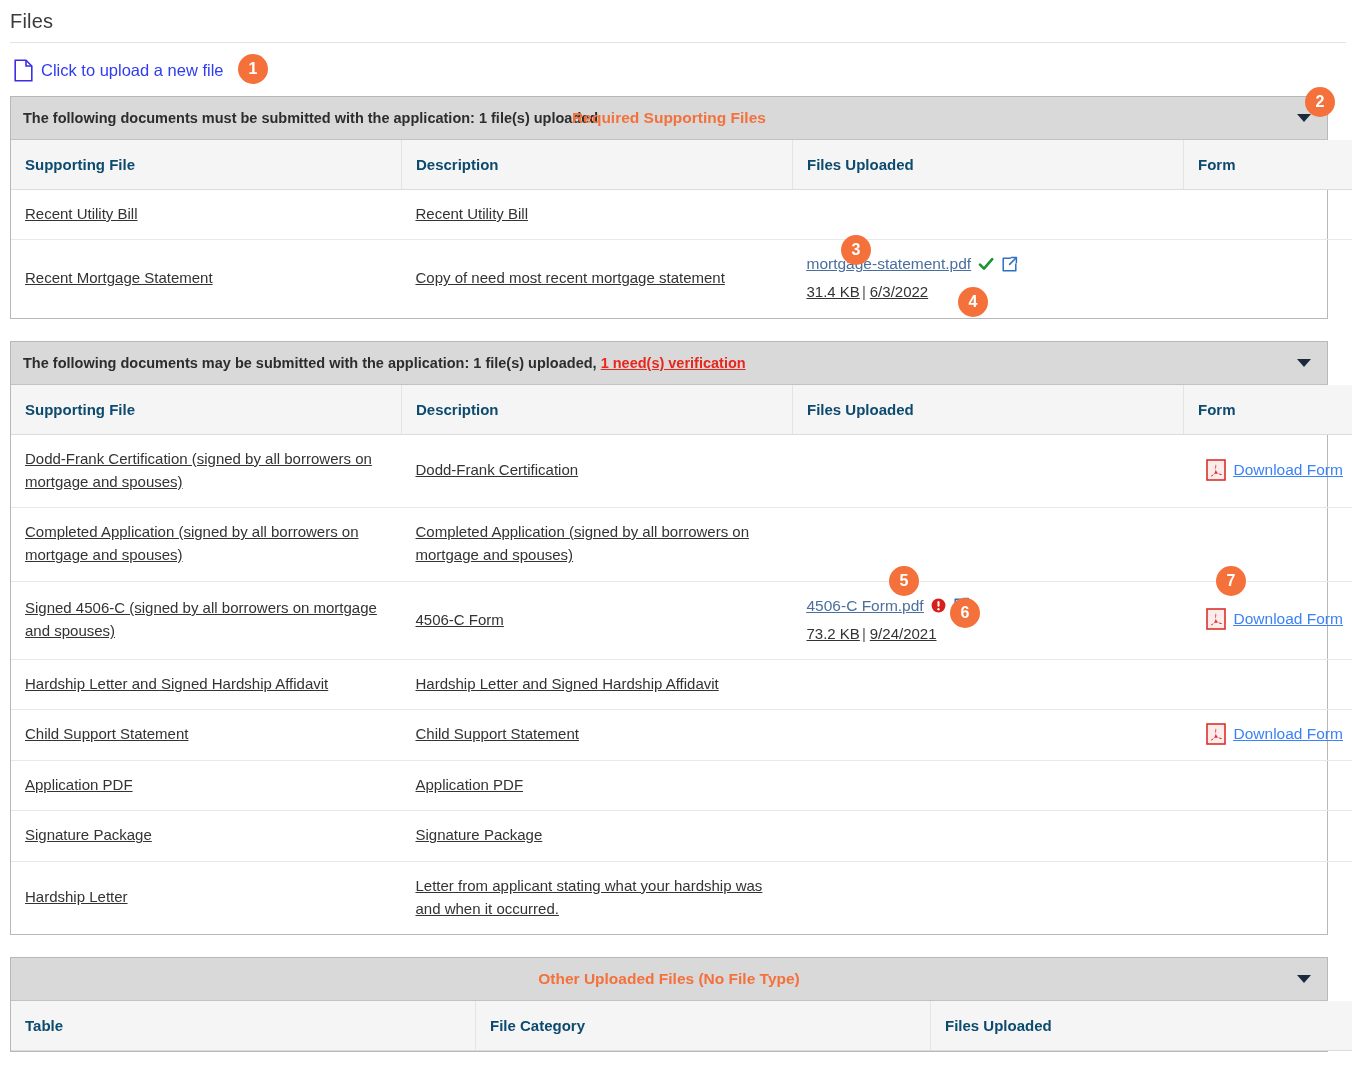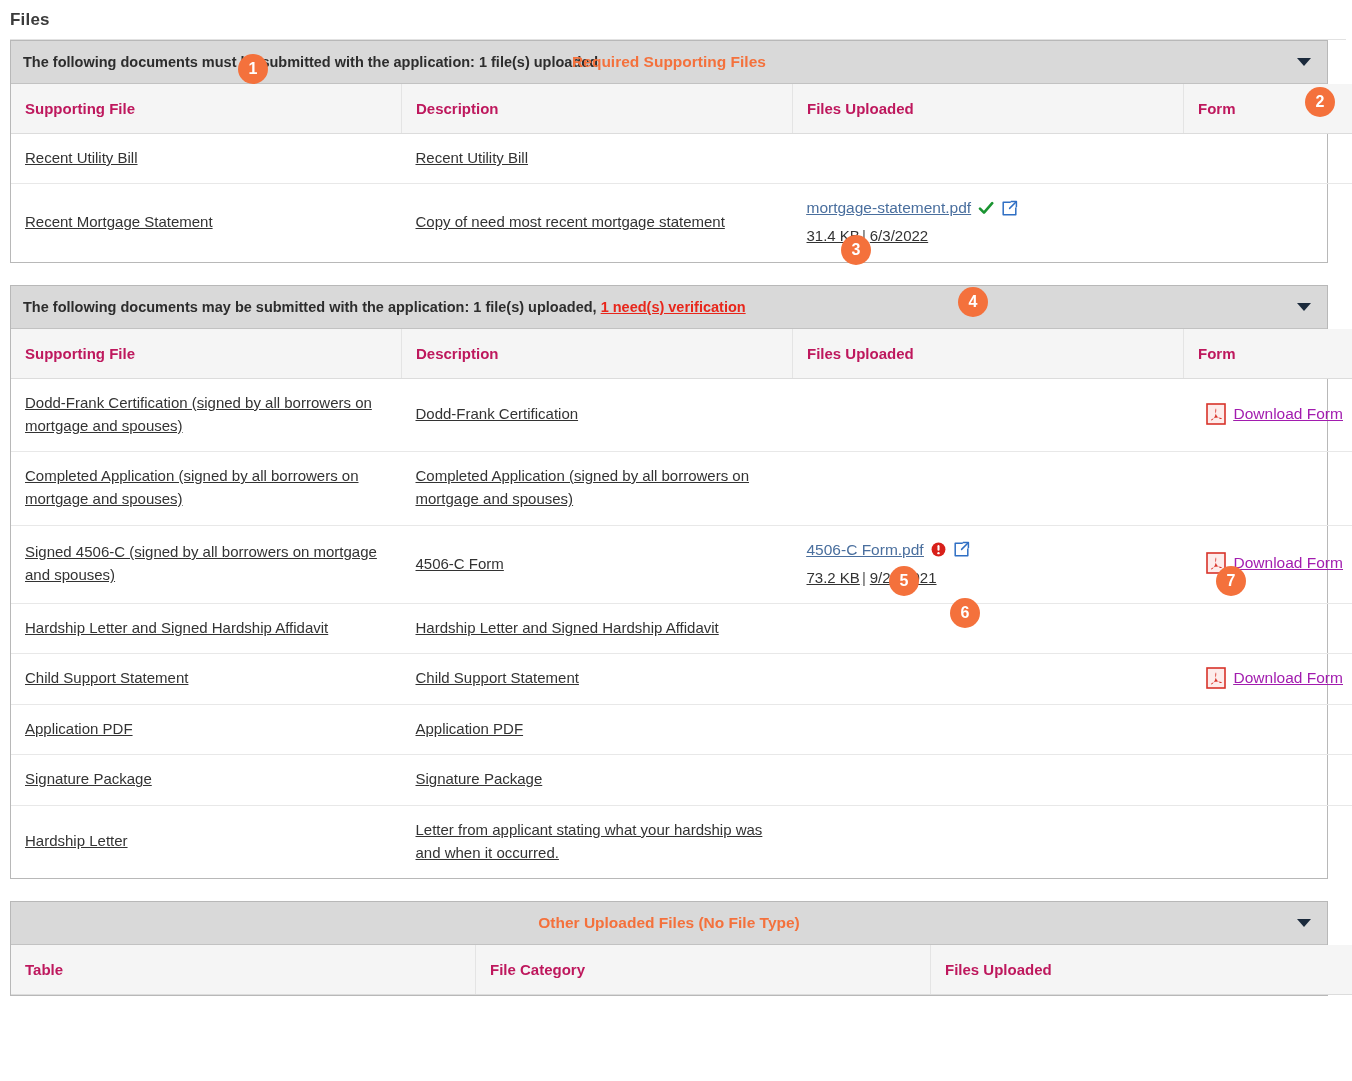--- a/index.html
+++ b/index.html
@@ -17,22 +17,22 @@
   }
 
   .page {
     position: relative;
     width: 1352px;
     height: 1081px;
   }
 
   
   .files-title {
-    font-size: 17px;
-    font-weight: bold;
+    font-size: 20px;
+    font-weight: normal;
     color: #3b3b3b;
     padding: 10px 4px 9px 10px;
     letter-spacing: 0.2px;
   }
   .title-rule {
     height: 1px;
     background: #e2e2e2;
     margin: 0 6px 0 10px;
   }
 
@@ -113,21 +113,21 @@
   
   table.files-table {
     width: 100%;
     border-collapse: collapse;
     table-layout: fixed;
   }
   table.files-table thead th {
     background: #f5f5f5;
     font-size: 15px;
     font-weight: bold;
-    color: #be185d;
+    color: #0c4a6e;
     text-align: left;
     padding: 16px 0 16px 14px;
     border-bottom: 1px solid #dcdcdc;
     border-right: 1px solid #e4e4e4;
     vertical-align: middle;
   }
   table.files-table thead th:last-child { border-right: none; }
 
   table.files-table tbody td {
     font-size: 15px;
@@ -177,21 +177,21 @@
 
   
   .dl-cell {
     display: flex;
     align-items: center;
     gap: 8px;
     padding-left: 8px;
   }
   .pdf-icon { width: 20px; height: 22px; display: block; flex: 0 0 auto; }
   .dl-link {
-    color: #a21caf;
+    color: #3b82f6;
     text-decoration: underline;
     font-size: 15.5px;
     cursor: pointer;
     white-space: nowrap;
   }
 
   
   .badge {
     position: absolute;
     width: 30px;
@@ -210,20 +210,29 @@
   .spacer-22 { height: 22px; }
 </style>
 </head>
 <body>
 
 <div class="page">
 
   <div class="files-title">Files</div>
   <div class="title-rule"></div>
 
+  <div class="upload-row">
+    <span>
+      <svg class="doc-icon" viewBox="0 0 19 23" xmlns="http://www.w3.org/2000/svg">
+        <path d="M1.2 1.2 H12 L17.8 7 V21.8 H1.2 Z" fill="#ffffff" stroke="#3b2fe6" stroke-width="1.6"></path>
+        <path d="M12 1.2 V7 H17.8" fill="none" stroke="#3b2fe6" stroke-width="1.6"></path>
+      </svg>
+    </span>
+    <a class="upload-link" href="#">Click to upload a new file</a>
+  </div>
 
   <div class="panel">
     <div class="panel-head">
       <div class="panel-head-desc">
         <span>The following documents must be submitted with the application: 1 file(s) uploaded</span>
       </div>
       <div class="panel-head-title">
         <span>Required Supporting Files</span>
       </div>
       <div class="caret"></div>

